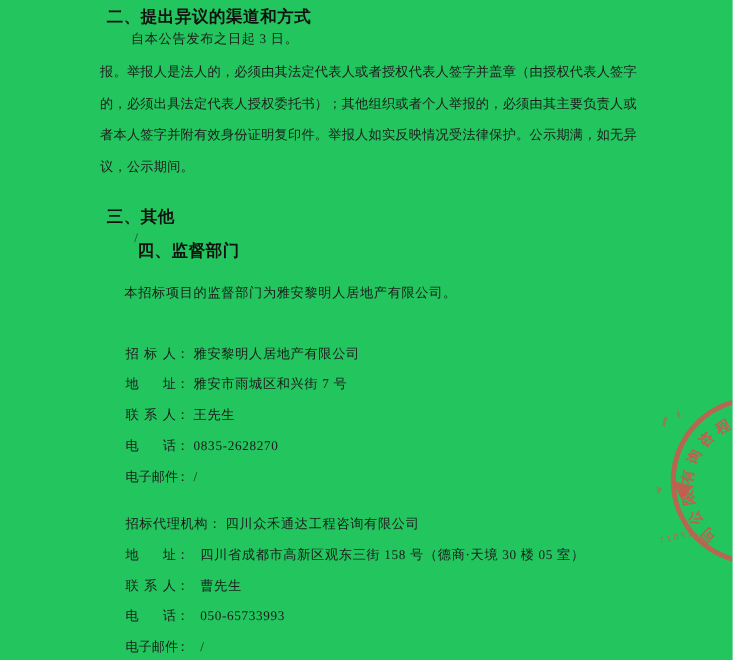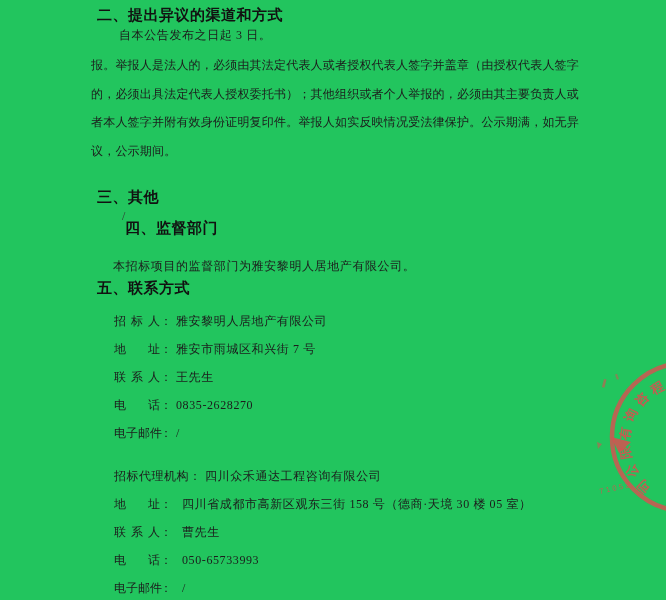--- a/index.html
+++ b/index.html
@@ -75,21 +75,20 @@
     <div class="pline">者本人签字并附有效身份证明复印件。举报人如实反映情况受法律保护。公示期满，如无异</div>
     <div class="pline pline-last">议，公示期间。</div>
   </div>
 
   <div class="abs heading" style="left:97px;top:188px;">三、其他</div>
   <div class="abs slash" style="left:122px;top:209px;">/</div>
 
   <div class="abs heading" style="left:97px;top:219px;margin-left:28px;">四、监督部门</div>
   <div class="abs bodyline" style="left:113px;top:258px;">本招标项目的监督部门为雅安黎明人居地产有限公司。</div>
 
-  <div class="abs heading" style="left:97px;top:279px;">五、联系方式</div>
 
   <div class="abs contact" style="left:114px;top:307px;">
     <div class="row">
       <span class="lbl">招标人</span><span>：</span><span class="val">雅安黎明人居地产有限公司</span>
     </div>
     <div class="row">
       <span class="lbl">地址</span><span>：</span><span class="val">雅安市雨城区和兴街 7 号</span>
     </div>
     <div class="row">
       <span class="lbl">联系人</span><span>：</span><span class="val">王先生</span>

